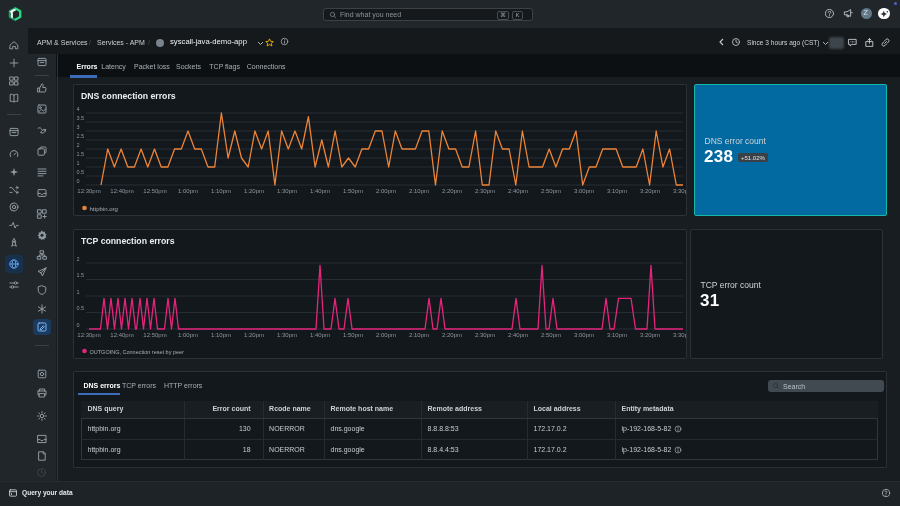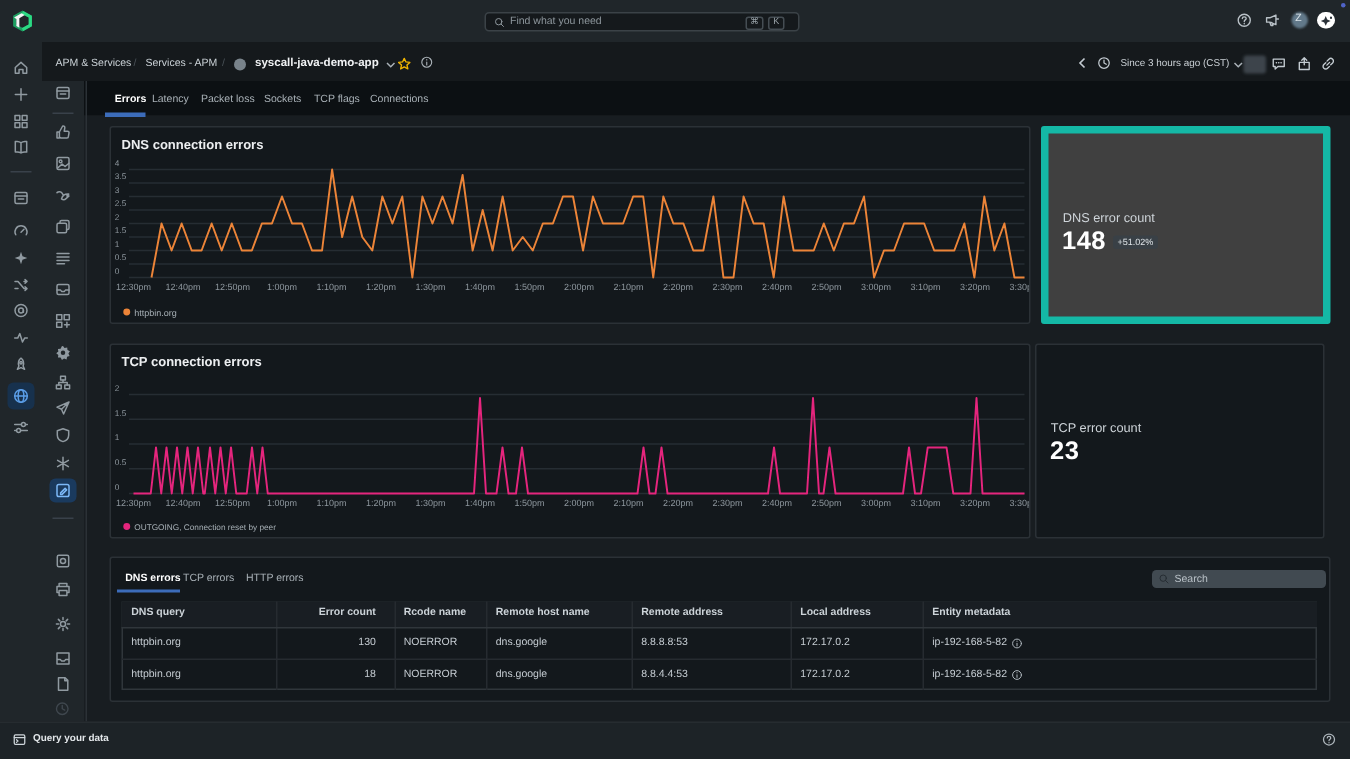--- a/index.html
+++ b/index.html
@@ -32,21 +32,21 @@
 <svg style="position:absolute;left:879.8px;top:9.5px" width="8.5" height="8.5" viewBox="0 0 12 12" xmlns="http://www.w3.org/2000/svg">
     <path d="M5.4 1 L6.8 4.2 L10 5.6 L6.8 7 L5.4 10.2 L4 7 L0.8 5.6 L4 4.2 Z" fill="#2a3138"></path>
     <circle cx="10.4" cy="2.6" r="1.1" fill="#2a3138"></circle>
   </svg>
 <div class="abs" style="left:893.5px;top:1.5px;width:3px;height:3px;border-radius:50%;background:#4f63c8"></div>
 <div class="abs" style="left:37px;top:37.5px;font-size:7px;line-height:10px;color:#c9d0d5">APM &amp; Services</div>
 <div class="abs" style="left:89px;top:37.5px;font-size:7px;line-height:10px;color:#4a5258">/</div>
 <div class="abs" style="left:97px;top:37.5px;font-size:7px;line-height:10px;color:#c9d0d5">Services - APM</div>
 <div class="abs" style="left:148px;top:37.5px;font-size:7px;line-height:10px;color:#4a5258">/</div>
 <div class="abs" style="left:156px;top:38.5px;width:8px;height:8px;border-radius:50%;background:#79838b"></div>
-<div class="abs" style="left:170px;top:37px;font-size:7.7px;line-height:10px;font-weight:bold;color:#f0f2f4">syscall-java-demo-app</div>
+<div class="abs" style="left:170px;top:37px;font-size:7.7px;line-height:10px;font-weight:normal;color:#f0f2f4">syscall-java-demo-app</div>
 <svg class="abs" style="left:257px;top:40.5px" width="7" height="5" viewBox="0 0 7 5" xmlns="http://www.w3.org/2000/svg">
     <path d="M1 1 L3.5 3.5 L6 1" stroke="#aab2b8" fill="none"></path>
   </svg>
 <svg class="abs" style="left:265px;top:37.5px" width="9" height="9" viewBox="0 0 12 12" xmlns="http://www.w3.org/2000/svg">
     <path d="M6 1.2 L7.5 4.4 L11 4.8 L8.4 7.1 L9.2 10.6 L6 8.8 L2.8 10.6 L3.6 7.1 L1 4.8 L4.5 4.4 Z" fill="none" stroke="#f0b400" stroke-width="1.2" stroke-linejoin="round"></path>
   </svg>
 <svg style="position:absolute;left:279.5px;top:37px" width="9" height="9" viewBox="0 0 12 12" fill="none" stroke="#aab2b8" stroke-width="1" stroke-linecap="round" stroke-linejoin="round" xmlns="http://www.w3.org/2000/svg">
     <circle cx="6" cy="6" r="4.4"></circle>
     <path d="M6 5.8 V8.4 M6 3.6 V3.9"></path>
   </svg>
@@ -250,23 +250,23 @@
       <text x="477" y="108" text-anchor="middle" font-family="Liberation Sans, sans-serif" font-size="6" fill="#8e979e">2:50pm</text>
       <text x="510" y="108" text-anchor="middle" font-family="Liberation Sans, sans-serif" font-size="6" fill="#8e979e">3:00pm</text>
       <text x="543" y="108" text-anchor="middle" font-family="Liberation Sans, sans-serif" font-size="6" fill="#8e979e">3:10pm</text>
       <text x="576" y="108" text-anchor="middle" font-family="Liberation Sans, sans-serif" font-size="6" fill="#8e979e">3:20pm</text>
       <text x="609" y="108" text-anchor="middle" font-family="Liberation Sans, sans-serif" font-size="6" fill="#8e979e">3:30pm</text>
       <polyline points="27.0,100.0 33.7,64.0 40.4,82.0 47.1,64.0 53.8,82.0 60.4,82.0 67.1,64.0 73.8,82.0 80.5,64.0 87.2,82.0 93.9,82.0 100.6,64.0 107.3,64.0 114.0,46.0 120.7,64.0 127.3,64.0 134.0,82.0 140.7,82.0 147.4,28.0 154.1,73.0 160.8,46.0 167.5,73.0 174.2,82.0 180.9,46.0 187.6,64.0 194.2,46.0 200.9,100.0 207.6,46.0 214.3,64.0 221.0,46.0 227.7,64.0 234.4,31.6 241.1,82.0 247.8,55.0 254.4,82.0 261.1,46.0 267.8,82.0 274.5,73.0 281.2,82.0 287.9,64.0 294.6,64.0 301.3,46.0 308.0,46.0 314.7,82.0 321.3,46.0 328.0,64.0 334.7,64.0 341.4,64.0 348.1,46.0 354.8,46.0 361.5,100.0 368.2,46.0 374.9,64.0 381.6,64.0 388.2,82.0 394.9,82.0 401.6,46.0 408.3,100.0 415.0,100.0 421.7,46.0 428.4,64.0 435.1,64.0 441.8,100.0 448.4,46.0 455.1,82.0 461.8,82.0 468.5,82.0 475.2,64.0 481.9,82.0 488.6,64.0 495.3,64.0 502.0,46.0 508.7,100.0 515.3,82.0 522.0,82.0 528.7,64.0 535.4,64.0 542.1,64.0 548.8,82.0 555.5,82.0 562.2,82.0 568.9,64.0 575.6,100.0 582.2,46.0 588.9,82.0 595.6,64.0 602.3,100.0 609.0,100.0" fill="none" stroke="#ec8438" stroke-width="1.3" stroke-linejoin="round"></polyline>
       <circle cx="10.5" cy="123" r="2.3" fill="#ec8438"></circle>
       <text x="15.5" y="125.5" font-family="Liberation Sans, sans-serif" font-size="6" fill="#a7b0b6">httpbin.org</text>
     </svg>
   </div>
-<div class="abs" style="left:694px;top:84px;width:192.5px;height:132px;background:#404040;border:5px solid #14b8a6;border-radius:2px">
+<div class="abs" style="left:694px;top:84px;width:192.5px;height:132px;background:#0369a1;border:1px solid #14b8a6;border-radius:2px">
     <div style="position:absolute;left:9.5px;top:51px;font-size:8.5px;color:#ced4d9">DNS error count</div>
-    <div style="position:absolute;left:9px;top:62px;font-size:17px;font-weight:bold;color:#fff;letter-spacing:0.3px">148</div>
+    <div style="position:absolute;left:9px;top:62px;font-size:17px;font-weight:bold;color:#fff;letter-spacing:0.3px">238</div>
     <div style="position:absolute;left:43px;top:68px;background:#394046;border-radius:2px;font-size:6px;color:#dfe4e8;padding:1.5px 3px">+51.02%</div>
   </div>
 <div class="abs" style="left:73px;top:229px;width:613.5px;height:129.5px;background:#13181c;border:1px solid #2b3136;border-radius:2px;overflow:hidden">
     <svg width="613" height="130" viewBox="0 0 613 130" style="position:absolute;left:0;top:0" xmlns="http://www.w3.org/2000/svg">
       <text x="7" y="14" font-family="Liberation Sans, sans-serif" font-size="8.7" font-weight="bold" fill="#eceef0">TCP connection errors</text>
       <line x1="12" y1="99.0" x2="609" y2="99.0" stroke="#262d33" stroke-width="1"></line>
       <text x="2.5" y="96.5" text-anchor="start" font-family="Liberation Sans, sans-serif" font-size="5.5" fill="#8e979e">0</text>
       <line x1="12" y1="82.5" x2="609" y2="82.5" stroke="#262d33" stroke-width="1"></line>
       <text x="2.5" y="80.0" text-anchor="start" font-family="Liberation Sans, sans-serif" font-size="5.5" fill="#8e979e">0.5</text>
       <line x1="12" y1="66.0" x2="609" y2="66.0" stroke="#262d33" stroke-width="1"></line>
@@ -294,21 +294,21 @@
       <text x="543" y="107" text-anchor="middle" font-family="Liberation Sans, sans-serif" font-size="6" fill="#8e979e">3:10pm</text>
       <text x="576" y="107" text-anchor="middle" font-family="Liberation Sans, sans-serif" font-size="6" fill="#8e979e">3:20pm</text>
       <text x="609" y="107" text-anchor="middle" font-family="Liberation Sans, sans-serif" font-size="6" fill="#8e979e">3:30pm</text>
       <polyline points="15.0,99.0 26.5,99.0 26.5,99.0 30.0,68.3 33.5,99.0 33.5,99.0 37.0,68.3 40.5,99.0 40.5,99.0 44.0,68.3 47.5,99.0 47.5,99.0 51.0,68.3 54.5,99.0 54.5,99.0 58.0,68.3 61.5,99.0 62.5,99.0 66.0,68.3 69.5,99.0 69.5,99.0 73.0,68.3 76.5,99.0 76.5,99.0 80.0,68.3 83.5,99.0 90.5,99.0 94.0,68.3 97.5,99.0 97.5,99.0 101.0,68.3 104.5,99.0 242.0,99.0 246.0,35.3 250.0,99.0 257.0,99.0 261.0,68.3 265.0,99.0 270.0,99.0 274.0,68.3 278.0,99.0 351.0,99.0 355.0,68.3 359.0,99.0 363.0,99.0 367.0,68.3 371.0,99.0 438.0,99.0 442.0,68.3 446.0,99.0 464.0,99.0 468.0,35.3 472.0,99.0 475.0,99.0 479.0,68.3 483.0,99.0 528.0,99.0 532.0,68.3 536.0,99.0 540.0,99.0 544.5,68.3 557.0,68.3 561.5,99.0 573.0,99.0 577.0,35.3 581.0,99.0 585.0,99.0 609.0,99.0" fill="none" stroke="#e5257d" stroke-width="1.3" stroke-linejoin="round"></polyline>
       <circle cx="10.5" cy="121" r="2.3" fill="#e5257d"></circle>
       <text x="15.5" y="123.5" font-family="Liberation Sans, sans-serif" font-size="5.5" fill="#a7b0b6">OUTGOING, Connection reset by peer</text>
     </svg>
   </div>
 <div class="abs" style="left:690px;top:229px;width:192.5px;height:129.5px;background:#13181c;border:1px solid #2b3136;border-radius:2px">
     <div style="position:absolute;left:9.5px;top:50px;font-size:8.5px;color:#ced4d9">TCP error count</div>
-    <div style="position:absolute;left:9px;top:61px;font-size:17px;font-weight:bold;color:#fff;letter-spacing:0.3px">23</div>
+    <div style="position:absolute;left:9px;top:61px;font-size:17px;font-weight:bold;color:#fff;letter-spacing:0.3px">31</div>
   </div>
 <div class="abs" style="left:73px;top:371px;width:813.5px;height:96.5px;background:#13181c;border:1px solid #2b3136;border-radius:2px"></div>
 <div class="abs" style="left:83.5px;top:382px;font-size:7px;font-weight:bold;color:#fff">DNS errors</div>
 <div class="abs" style="left:122px;top:382px;font-size:7px;color:#a9b1b7">TCP errors</div>
 <div class="abs" style="left:164px;top:382px;font-size:7px;color:#a9b1b7">HTTP errors</div>
 <div class="abs" style="left:78px;top:392.5px;width:42px;height:2px;background:#3c6cba"></div>
 <div class="abs" style="left:768px;top:380px;width:116px;height:12px;background:#414a51;border-radius:3px"></div>
 <svg style="position:absolute;left:772px;top:382px" width="8" height="8" viewBox="0 0 12 12" fill="none" stroke="#262d33" stroke-width="1" stroke-linecap="round" stroke-linejoin="round" xmlns="http://www.w3.org/2000/svg">
     <circle cx="5.2" cy="5.2" r="3.2"></circle>
     <path d="M7.6 7.6 L10 10"></path>

